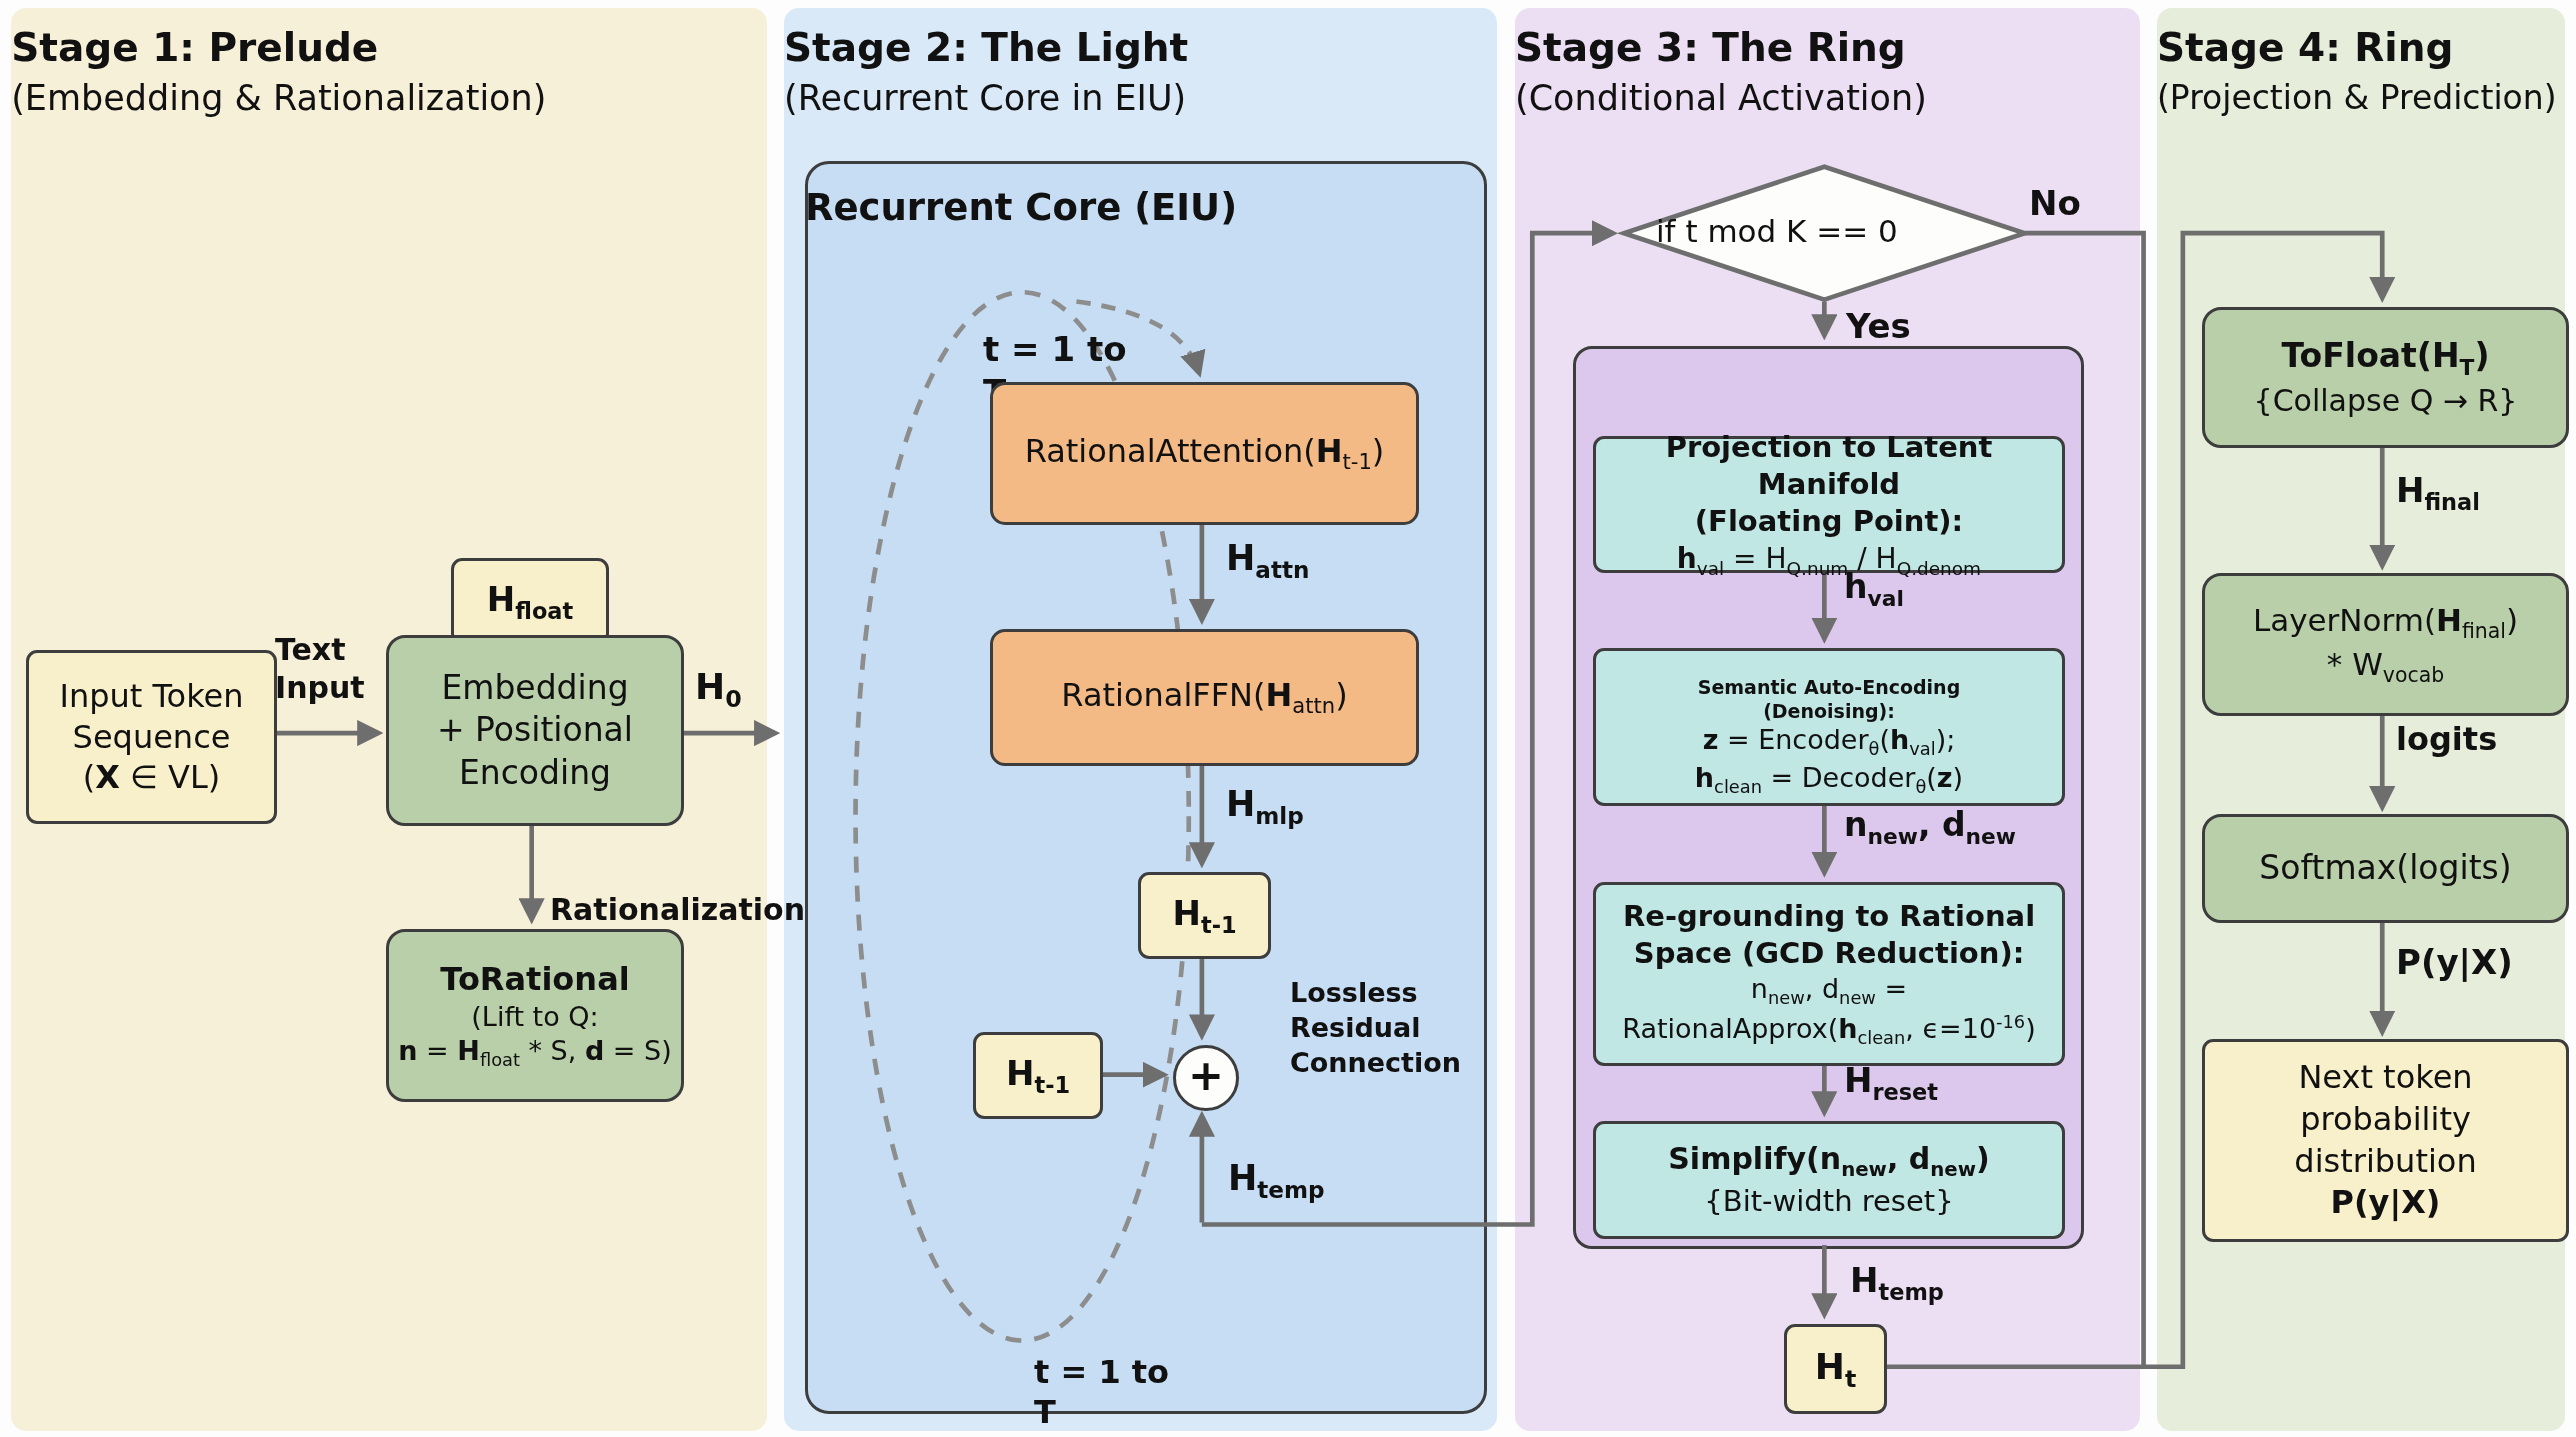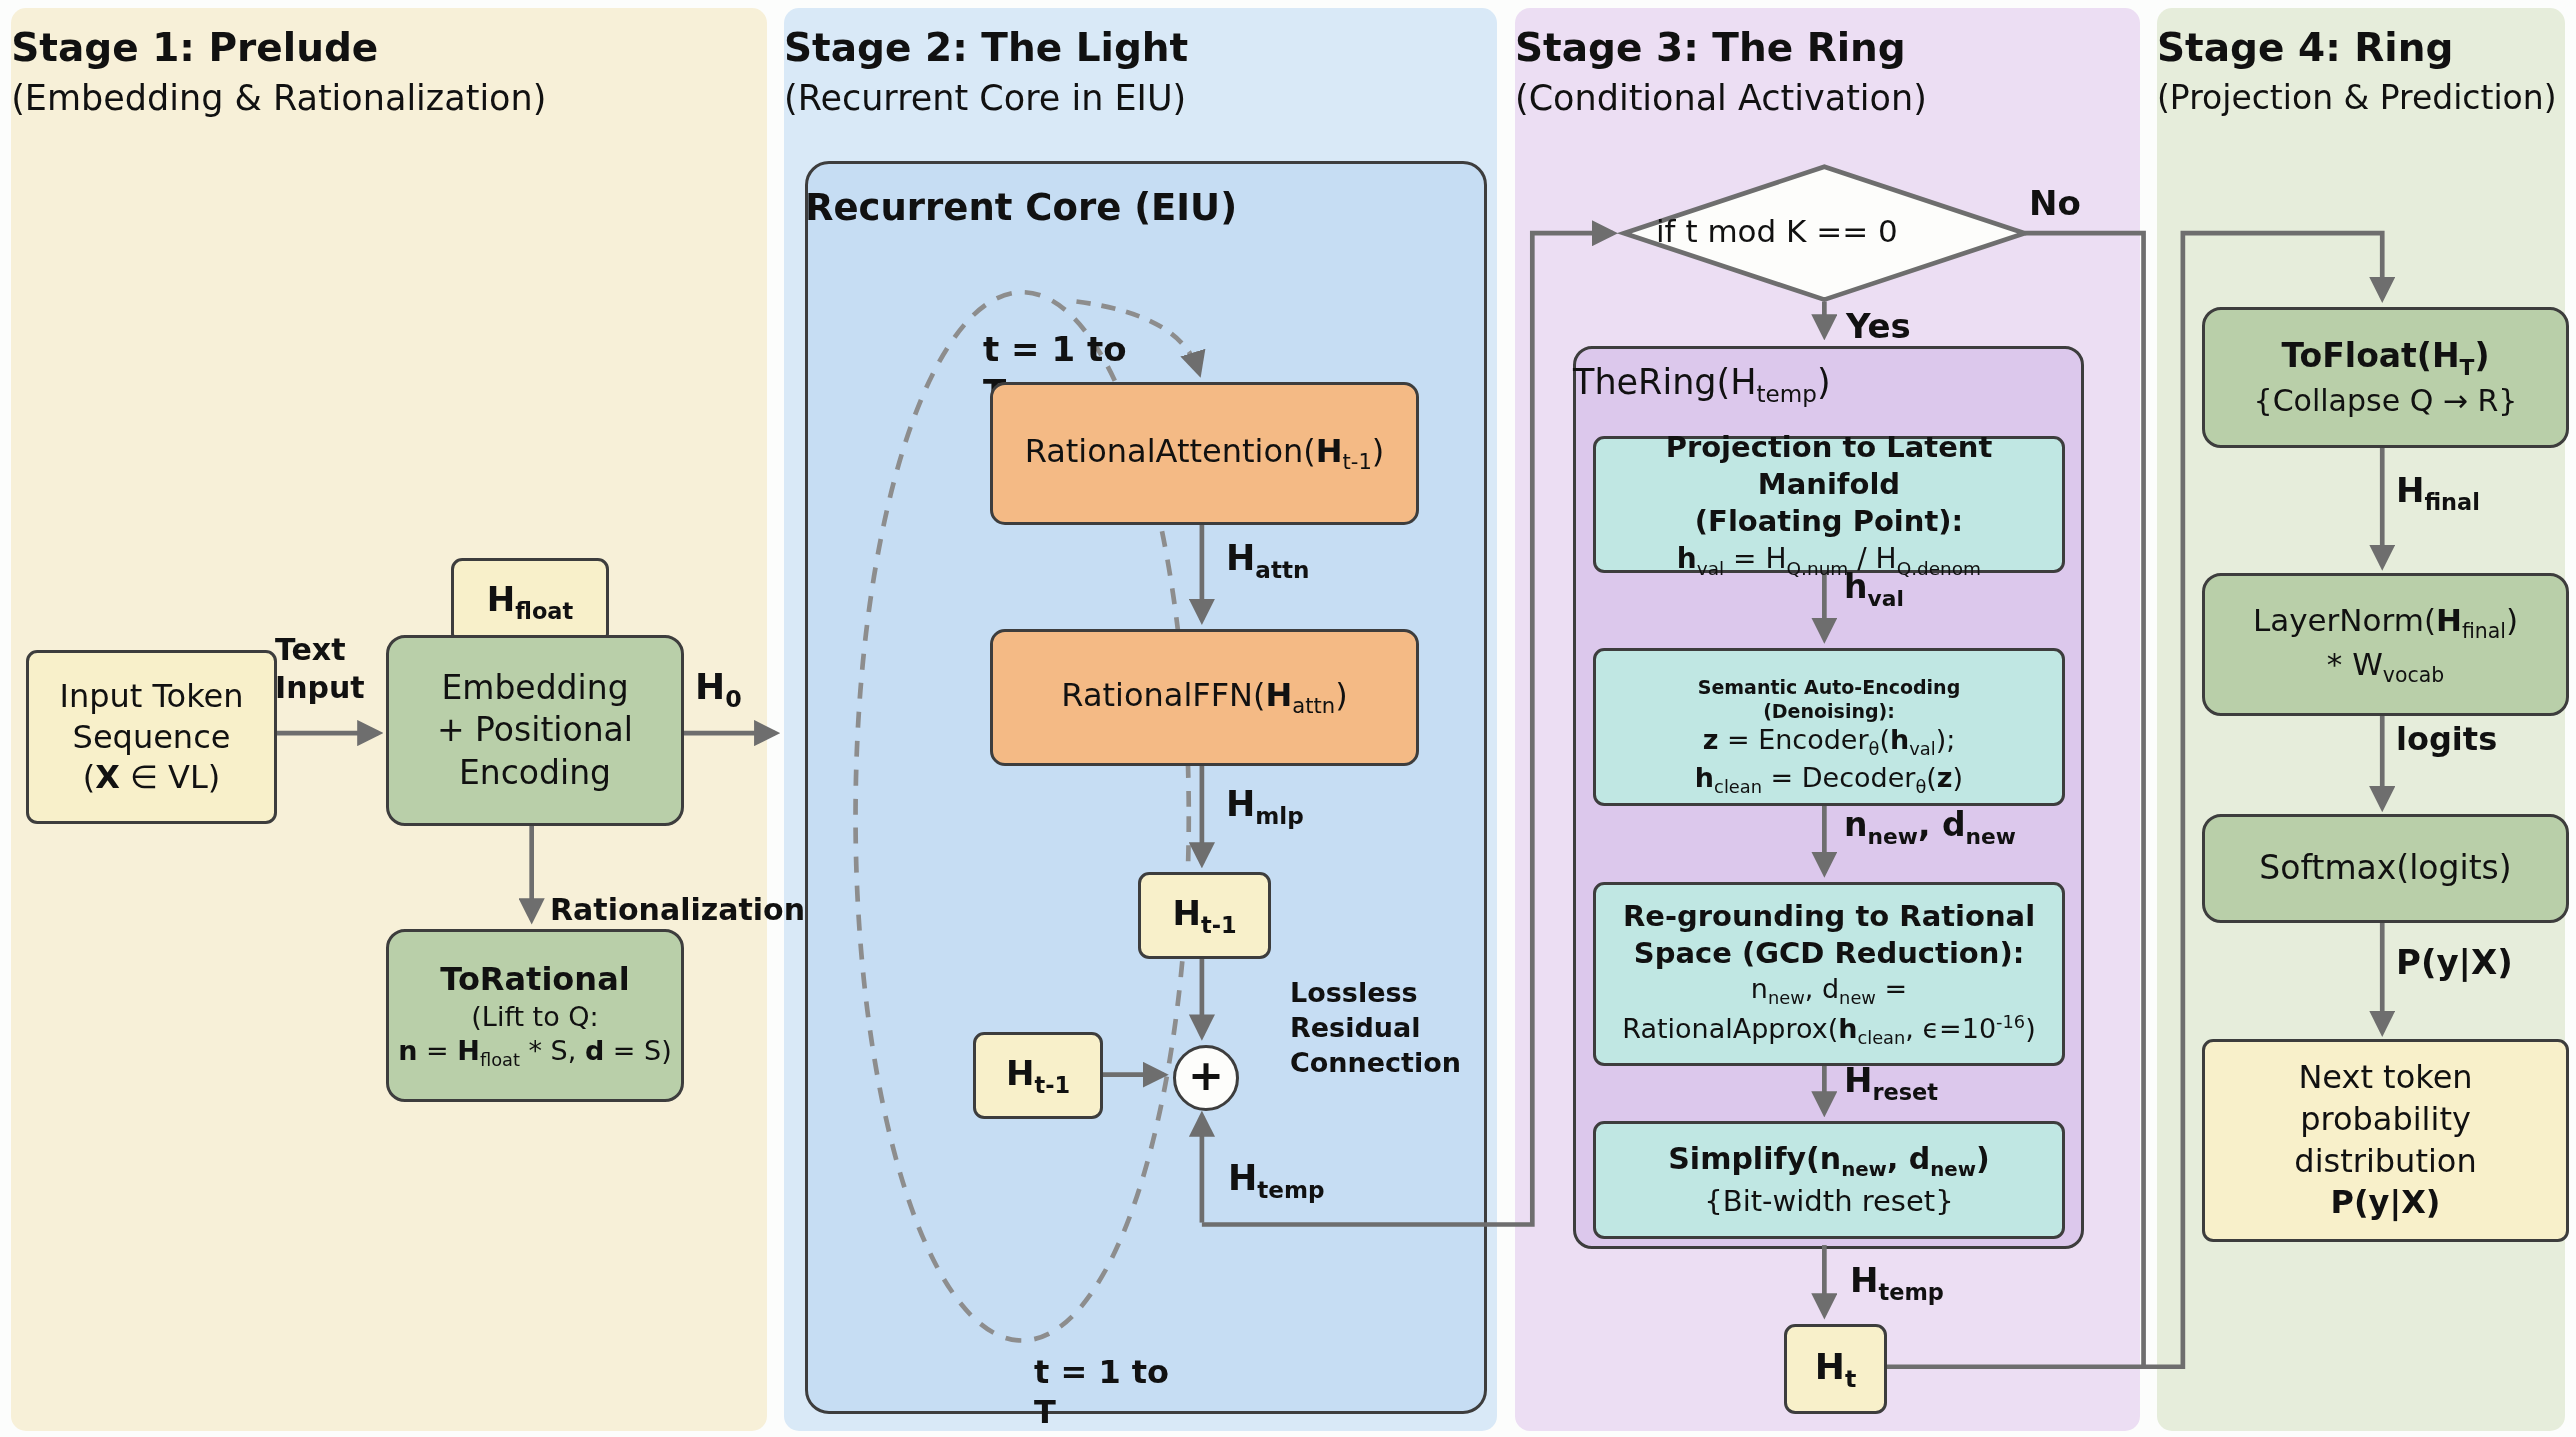--- a/index.html
+++ b/index.html
@@ -120,21 +120,20 @@
   <div class="elabel" style="left:1228px;top:1157px;font-size:35px;">H<sub>temp</sub></div>
   <div class="txt center" style="left:1034px;top:1352px;width:159px;font-size:32px;font-weight:bold;">t = 1 to T</div>
 
   <div class="txt center stage-title" style="left:1515px;top:24px;width:625px;">Stage 3: The Ring</div>
   <div class="txt center stage-sub" style="left:1515px;top:77px;width:625px;">(Conditional Activation)</div>
 
   <div class="txt center" style="left:1656px;top:212px;width:337px;font-size:31px;font-weight:500;">if t mod K == 0</div>
   <div class="txt" style="left:2029px;top:182px;font-size:34px;font-weight:600;">No</div>
   <div class="txt" style="left:1846px;top:305px;font-size:34px;font-weight:600;">Yes</div>
 
-  <div class="txt center ring-title" style="left:1573px;top:361px;width:505px;">TheRing(H<sub>temp</sub>)</div>
 
   <div class="node cyan" style="left:1593px;top:436px;width:466px;height:131px;">
     <div style="font-size:29px;font-weight:bold;">Projection to Latent Manifold<br>(Floating Point):</div>
     <div style="font-size:28px;"><b>h</b><sub>val</sub> = H<sub>Q.num</sub> / H<sub>Q.denom</sub></div>
   </div>
   <div class="elabel" style="left:1844px;top:567px;font-size:33px;">h<sub>val</sub></div>
 
   <div class="node cyan" style="left:1593px;top:648px;width:466px;height:152px;">
     <div style="font-size:19px;font-weight:bold;margin-top:20px;">Semantic Auto-Encoding<br>(Denoising):</div>
     <div style="font-size:27px;"><b>z</b> = Encoder<sub>θ</sub>(<b>h</b><sub>val</sub>);<br><b>h</b><sub>clean</sub> = Decoder<sub>θ</sub>(<b>z</b>)</div>

